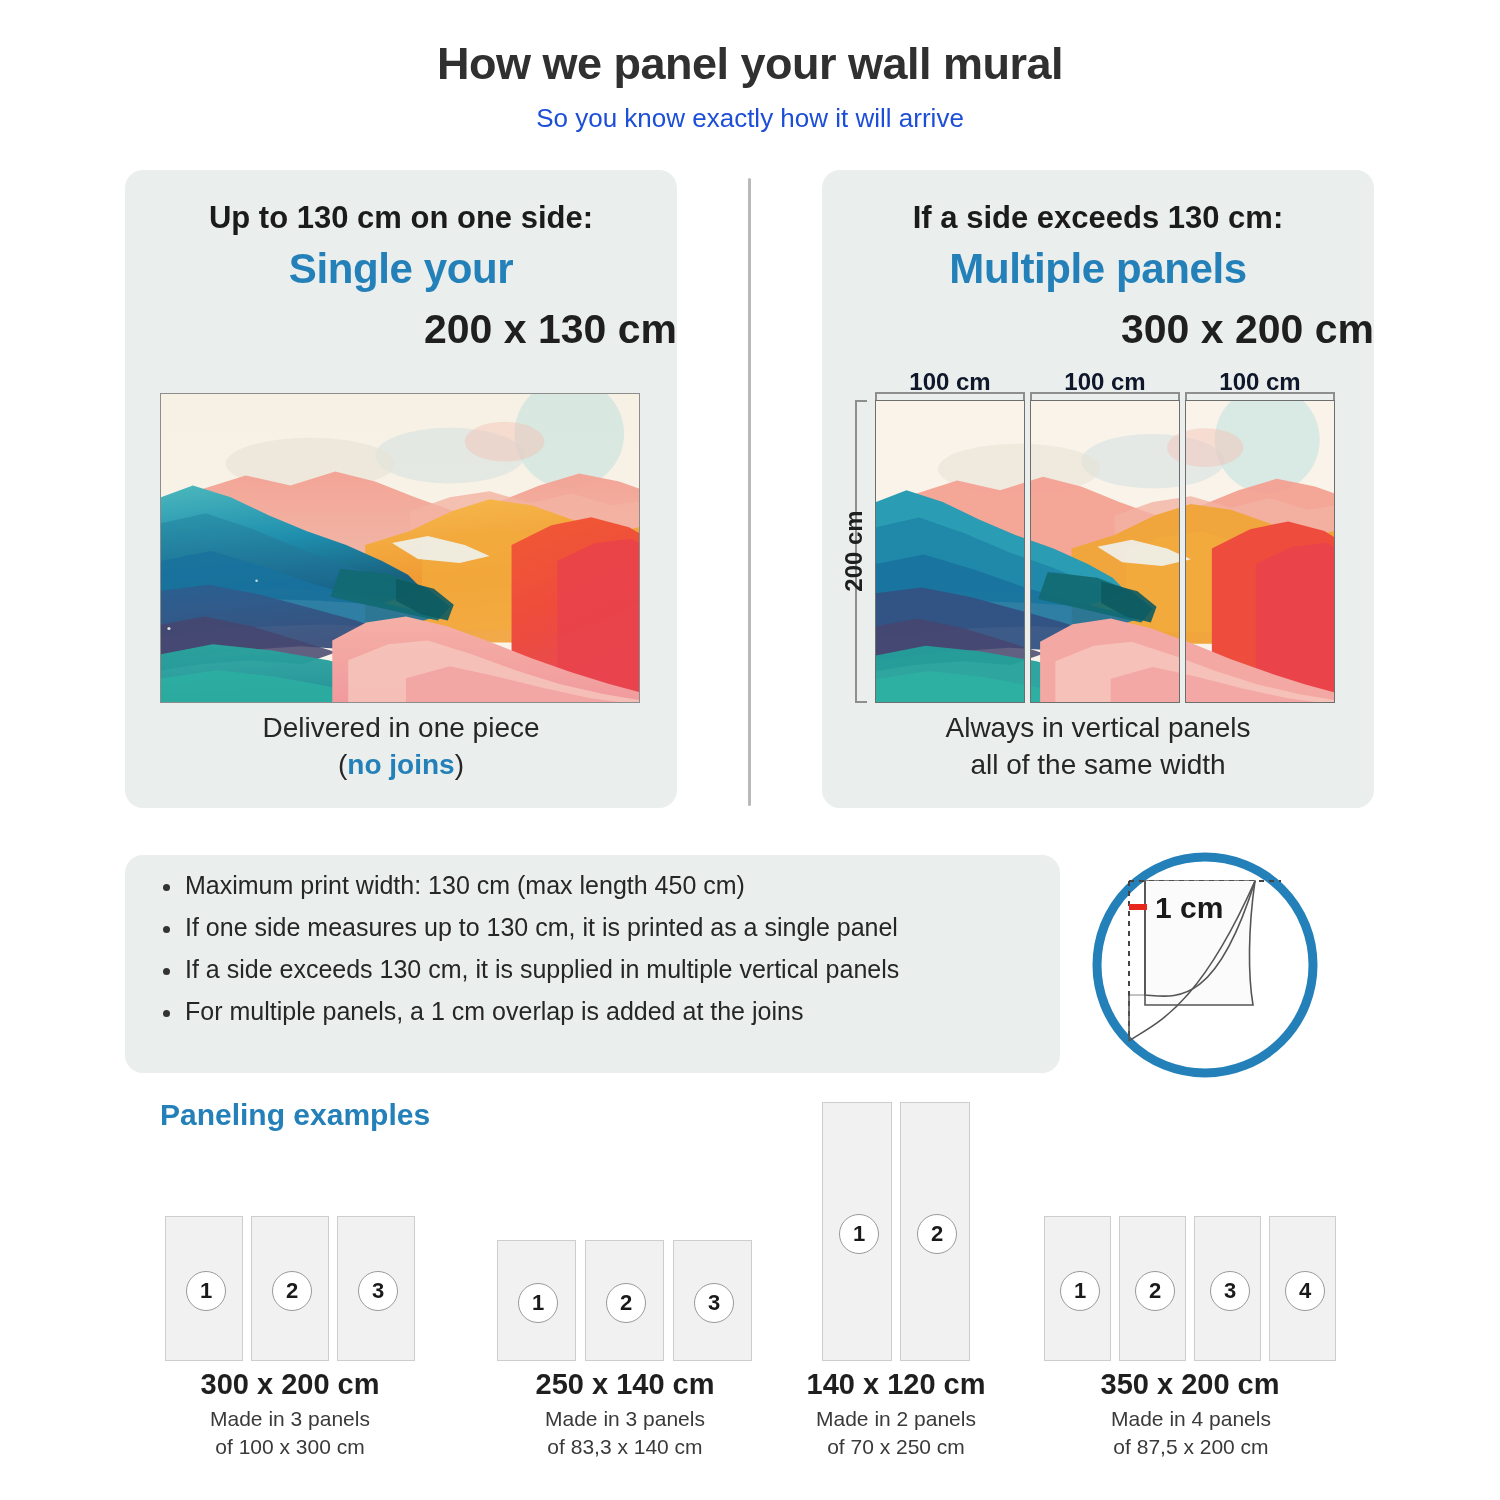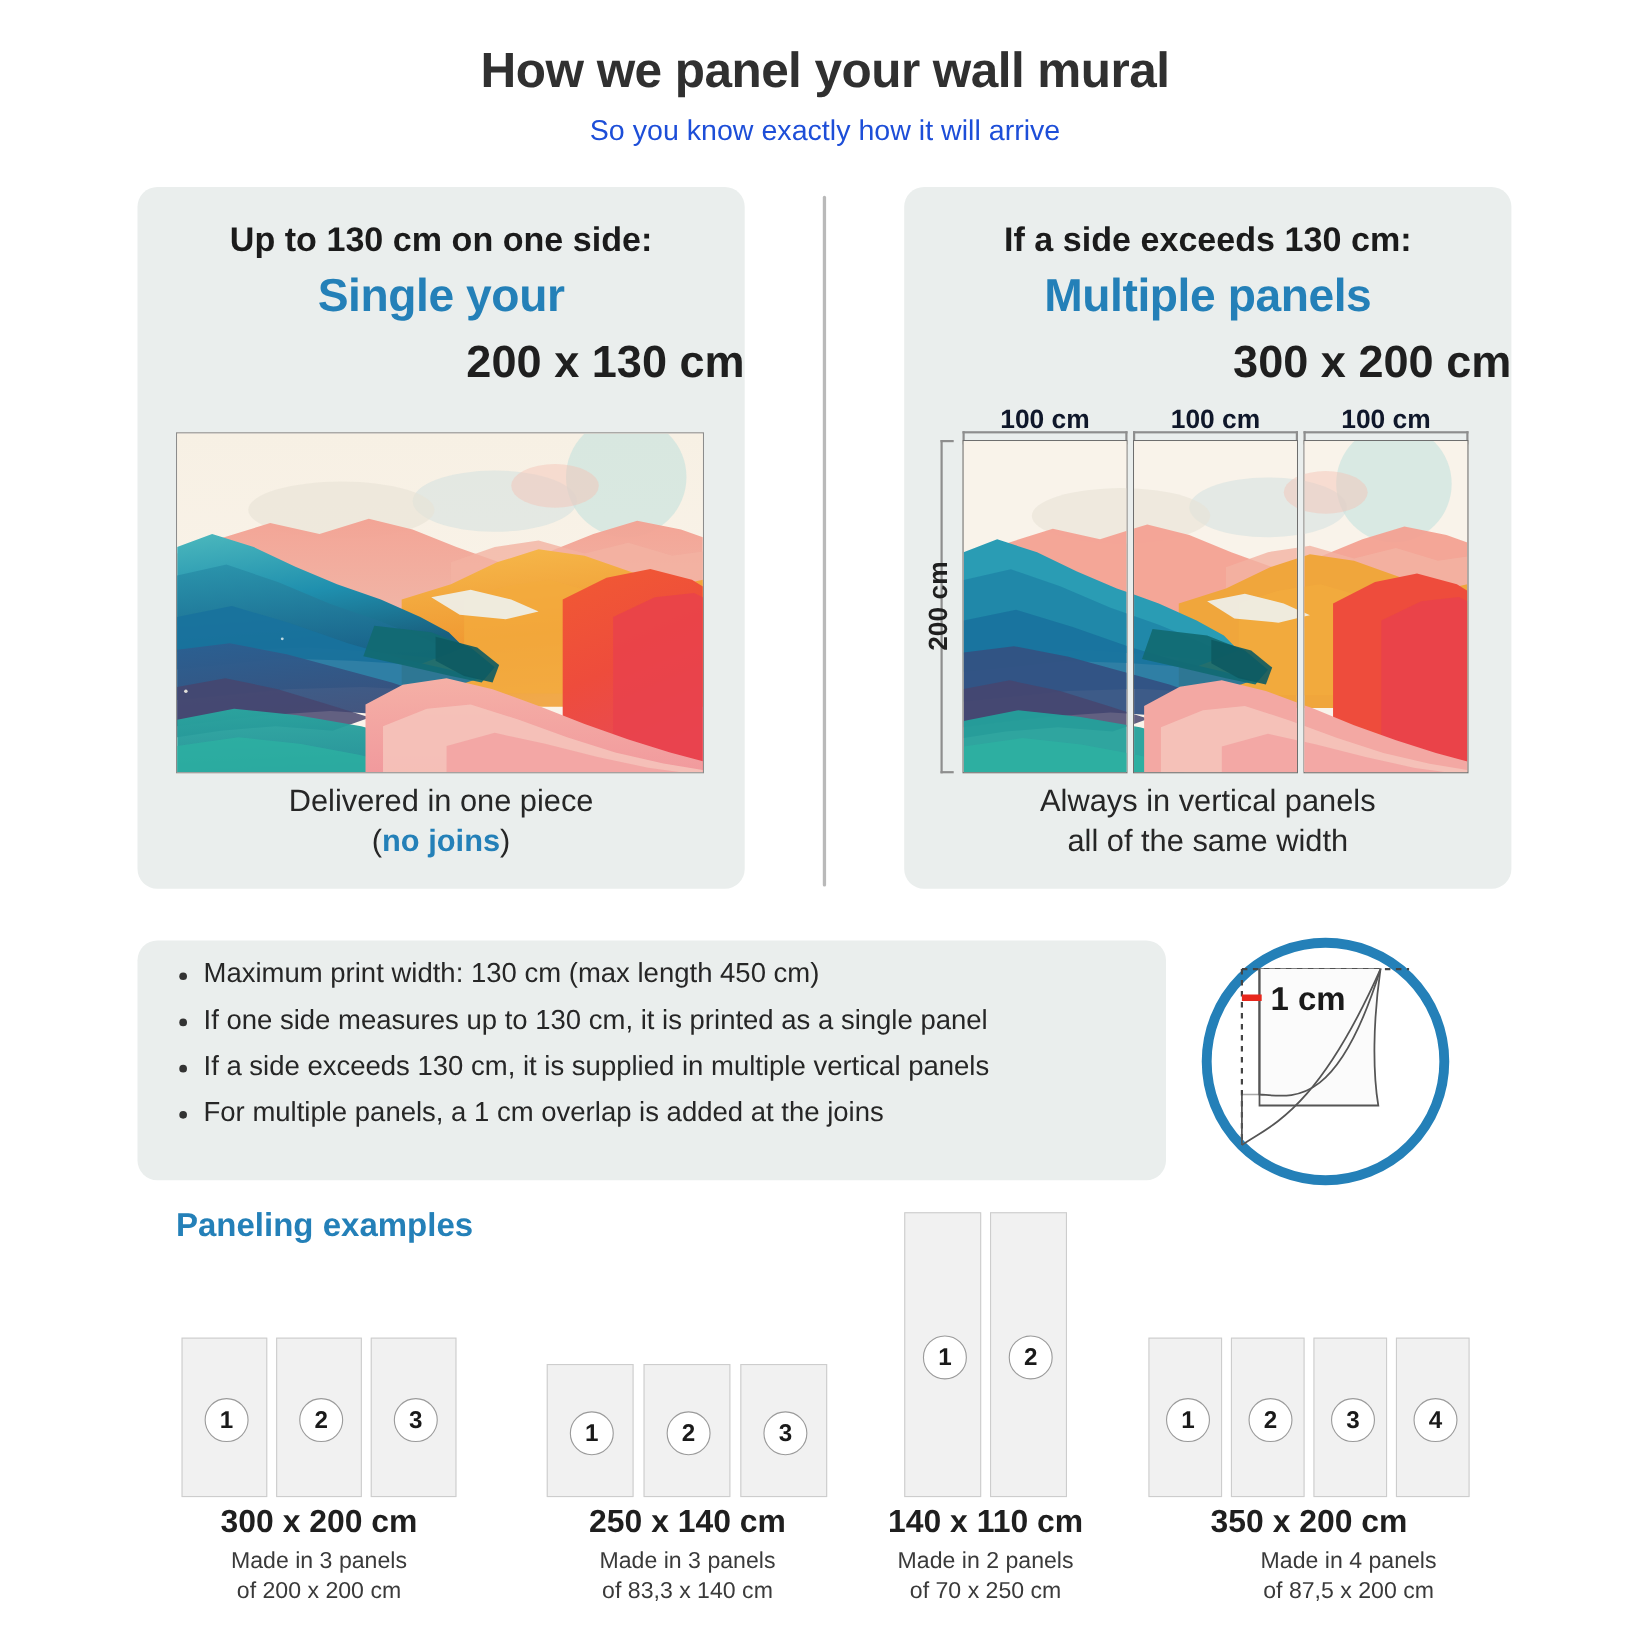--- a/index.html
+++ b/index.html
@@ -343,21 +343,21 @@
     <div class="panel" style="left:86px;top:0;width:78px;height:145px;">
       <div class="pnum" style="left:20px;top:54px;">2</div>
     </div>
     <div class="panel" style="left:172px;top:0;width:78px;height:145px;">
       <div class="pnum" style="left:20px;top:54px;">3</div>
     </div>
   </div>
   <div class="ex-title" style="left:160px;top:1368px;width:260px;">300 x 200 cm</div>
   <div class="ex-sub" style="left:160px;top:1405px;width:260px;">
     <span>Made in 3 panels</span><br>
-    <span>of 200 x 200 cm</span>
+    <span>of 100 x 300 cm</span>
   </div>
 
   <div class="ex" style="left:497px;top:1240px;width:255px;height:121px;">
     <div class="panel" style="left:0;top:0;width:79px;height:121px;">
       <div class="pnum" style="left:20px;top:42px;">1</div>
     </div>
     <div class="panel" style="left:88px;top:0;width:79px;height:121px;">
       <div class="pnum" style="left:20px;top:42px;">2</div>
     </div>
     <div class="panel" style="left:176px;top:0;width:79px;height:121px;">
@@ -371,39 +371,39 @@
   </div>
 
   <div class="ex" style="left:822px;top:1102px;width:148px;height:259px;">
     <div class="panel" style="left:0;top:0;width:70px;height:259px;">
       <div class="pnum" style="left:16px;top:111px;">1</div>
     </div>
     <div class="panel" style="left:78px;top:0;width:70px;height:259px;">
       <div class="pnum" style="left:16px;top:111px;">2</div>
     </div>
   </div>
-  <div class="ex-title" style="left:766px;top:1368px;width:260px;">140 x 110 cm</div>
+  <div class="ex-title" style="left:766px;top:1368px;width:260px;">140 x 120 cm</div>
   <div class="ex-sub" style="left:766px;top:1405px;width:260px;">
     <span>Made in 2 panels</span><br>
     <span>of 70 x 250 cm</span>
   </div>
 
   <div class="ex" style="left:1044px;top:1216px;width:292px;height:145px;">
     <div class="panel" style="left:0;top:0;width:67px;height:145px;">
       <div class="pnum" style="left:15px;top:54px;">1</div>
     </div>
     <div class="panel" style="left:75px;top:0;width:67px;height:145px;">
       <div class="pnum" style="left:15px;top:54px;">2</div>
     </div>
     <div class="panel" style="left:150px;top:0;width:67px;height:145px;">
       <div class="pnum" style="left:15px;top:54px;">3</div>
     </div>
     <div class="panel" style="left:225px;top:0;width:67px;height:145px;">
       <div class="pnum" style="left:15px;top:54px;">4</div>
     </div>
   </div>
   <div class="ex-title" style="left:1060px;top:1368px;width:260px;">350 x 200 cm</div>
-  <div class="ex-sub" style="left:1096px;top:1405px;width:260px;text-align:center;">
+  <div class="ex-sub" style="left:1061px;top:1405px;width:260px;text-align:center;">
     <span>Made in 4 panels</span><br>
     <span>of 87,5 x 200 cm</span>
   </div>
 
 </div>
 
 </body></html>

